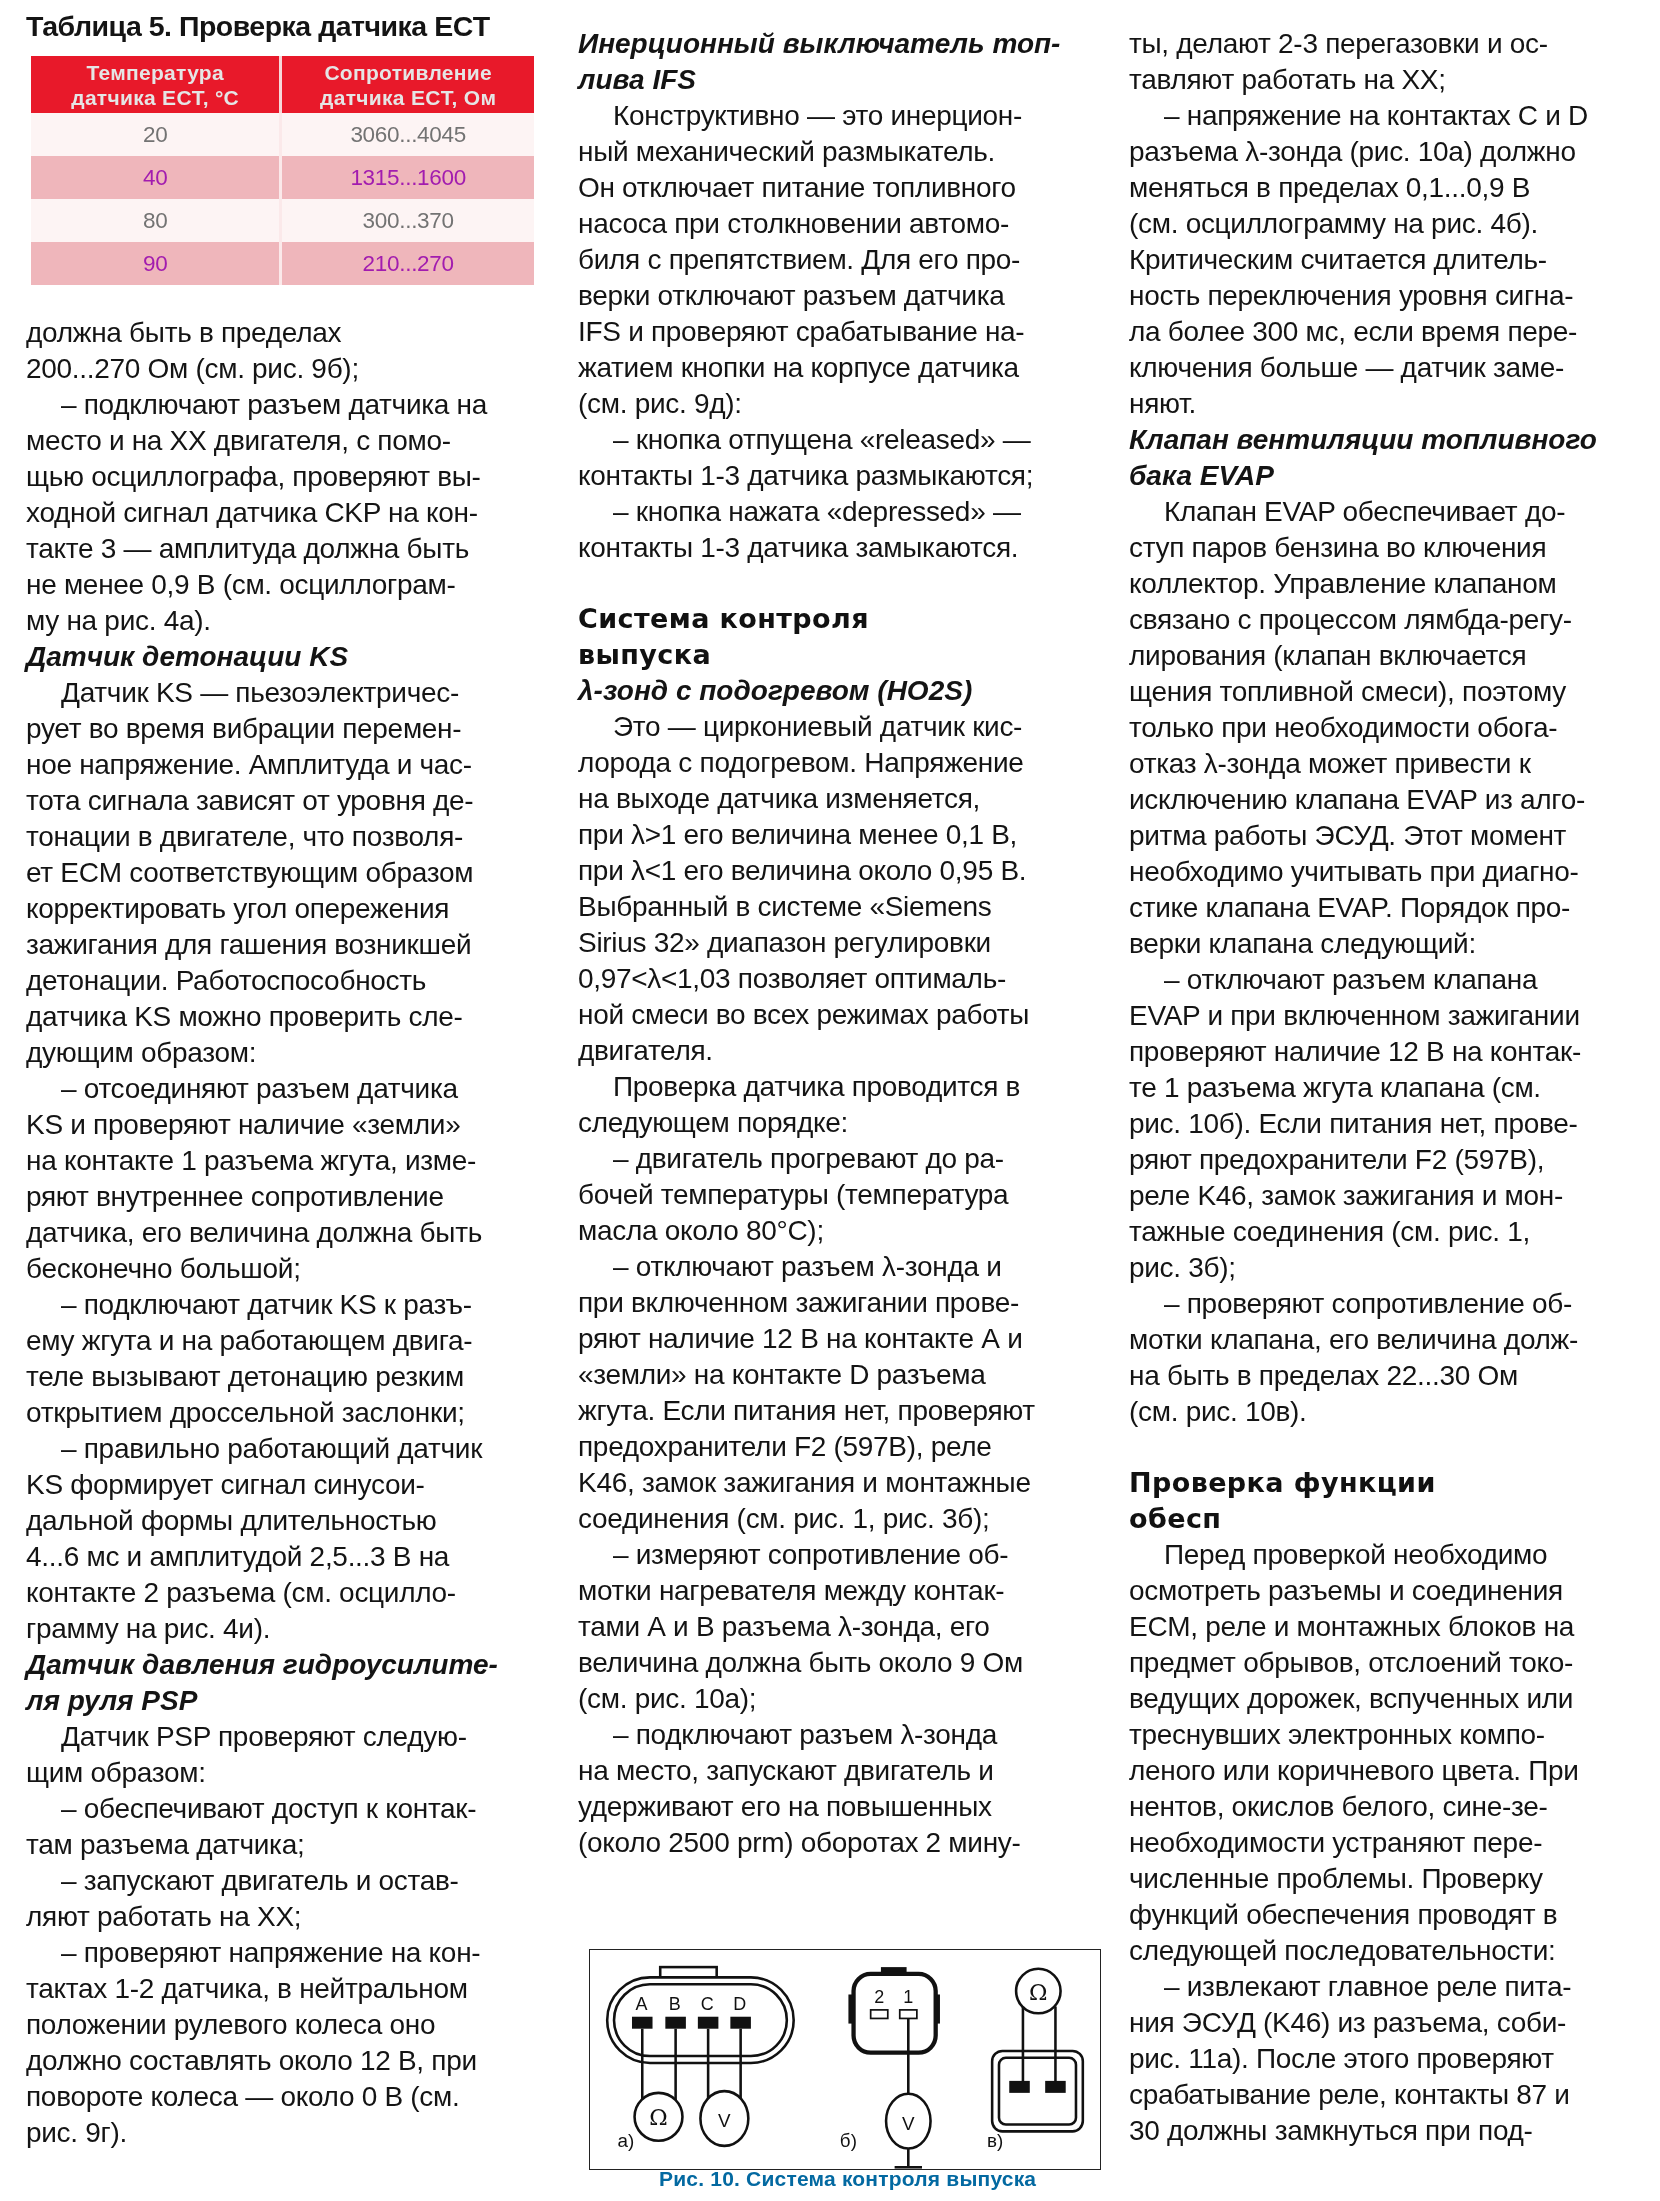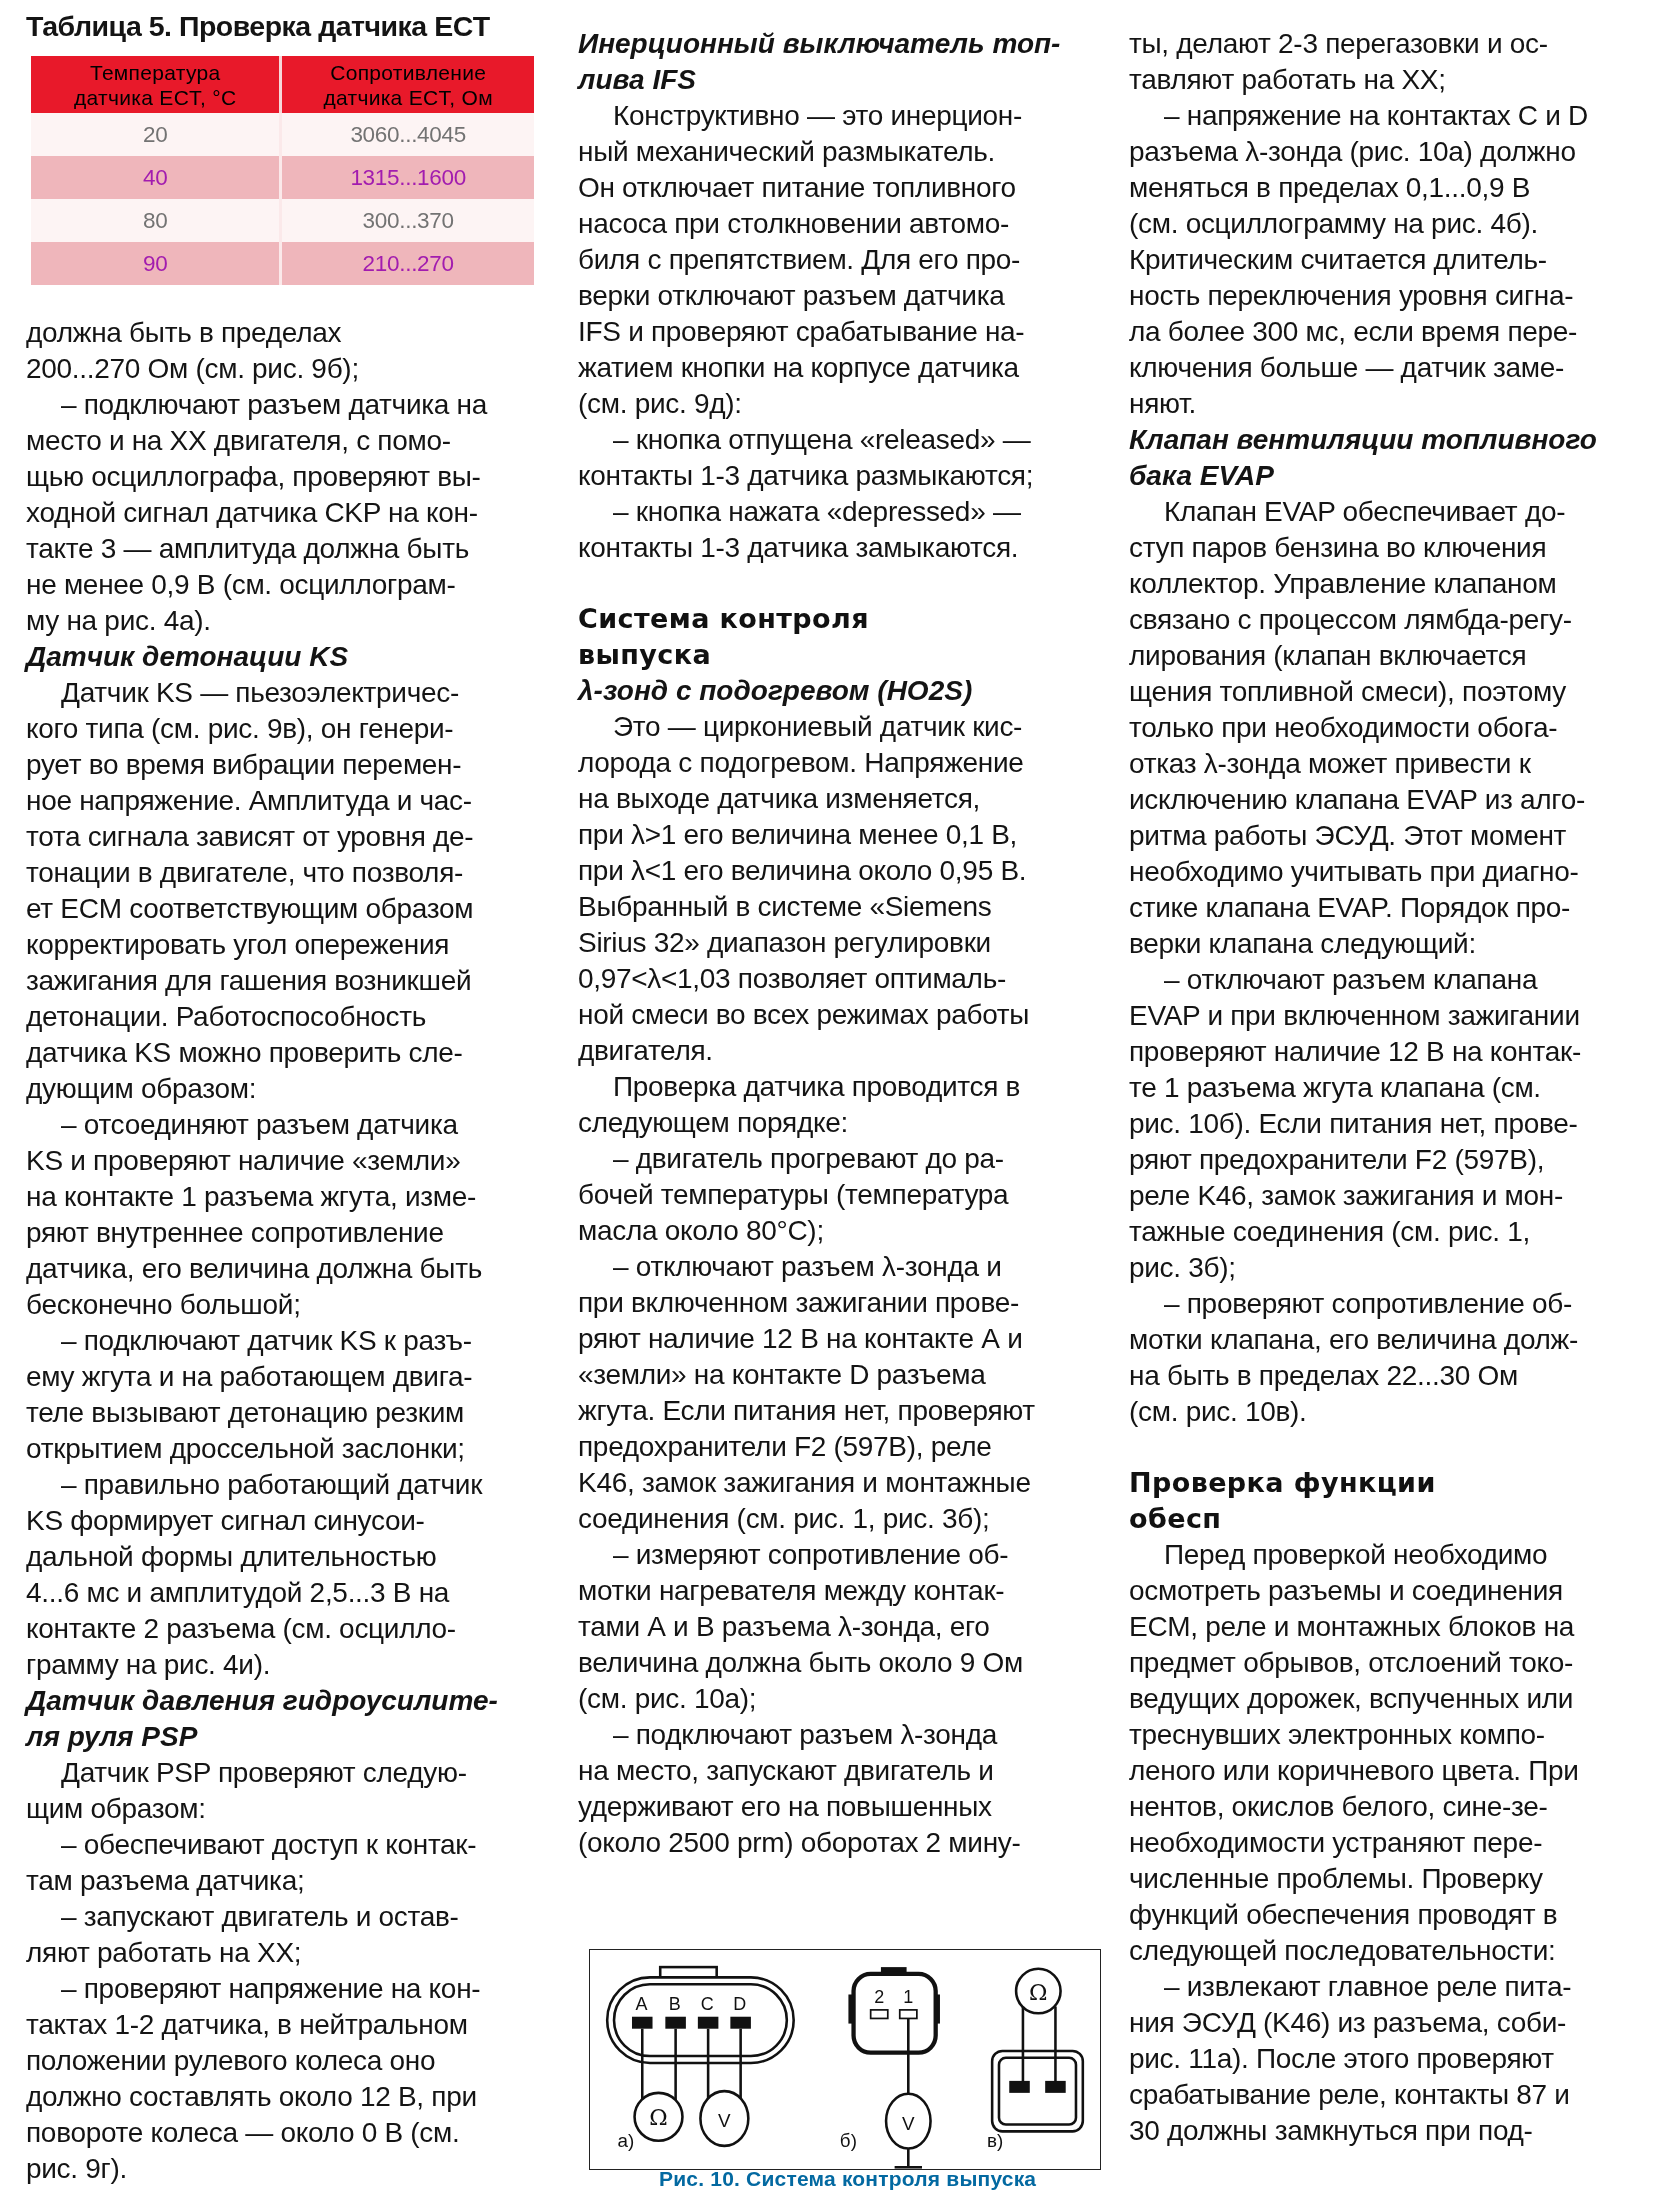--- a/index.html
+++ b/index.html
@@ -18,21 +18,21 @@
   .line { white-space: nowrap; display: block; height: 36px; }
   .ind { padding-left: 35px; }
   .sub { font-weight: bold; font-style: italic; letter-spacing: 0px; }
   .sect { font-family: "DejaVu Sans", sans-serif; font-weight: bold; font-size: 27px; letter-spacing: 0.4px; color: #111; }
   .spacer { display: block; }
 
   
   #table-title { font-weight: bold; font-size: 28.5px; line-height: 35px; letter-spacing: -0.5px; white-space: nowrap; position: absolute; left: 0; top: 8.6px; }
   #ect-table { position: absolute; left: 5.2px; top: 56px; width: 503px; border-collapse: collapse; }
   #ect-table th {
-    background: #e8192a; color: #000000; font-weight: normal; font-size: 21px; line-height: 25px;
+    background: #e8192a; color: #e5e5e5; font-weight: bold; font-size: 21px; line-height: 25px;
     padding: 3.5px 0 3.5px 0; letter-spacing: 0.3px;
   }
   #ect-table th:first-child { border-right: 3.5px solid #f6d8da; width: 248px; }
   #ect-table td { text-align: center; font-size: 22.5px; height: 43px; padding: 0; color: #737373; }
   #ect-table td:first-child { border-right: 3.5px solid #fbe9ea; }
   #ect-table tr.light td { background: #fdf4f4; }
   #ect-table tr.pink td { background: #efb6bb; color: #a21caf; }
 
   
   #fig-box {
@@ -90,21 +90,20 @@
       <span class="line">200...270 Ом (см. рис. 9б);</span>
       <span class="line ind">– подключают разъем датчика на</span>
       <span class="line">место и на ХХ двигателя, с помо-</span>
       <span class="line">щью осциллографа, проверяют вы-</span>
       <span class="line">ходной сигнал датчика CKP на кон-</span>
       <span class="line">такте 3 — амплитуда должна быть</span>
       <span class="line">не менее 0,9 В (см. осциллограм-</span>
       <span class="line">му на рис. 4а).</span>
       <span class="line sub">Датчик детонации KS</span>
       <span class="line ind">Датчик KS — пьезоэлектричес-</span>
-      <span class="line">кого типа (см. рис. 9в), он генери-</span>
       <span class="line">рует во время вибрации перемен-</span>
       <span class="line">ное напряжение. Амплитуда и час-</span>
       <span class="line">тота сигнала зависят от уровня де-</span>
       <span class="line">тонации в двигателе, что позволя-</span>
       <span class="line">ет ECM соответствующим образом</span>
       <span class="line">корректировать угол опережения</span>
       <span class="line">зажигания для гашения возникшей</span>
       <span class="line">детонации. Работоспособность</span>
       <span class="line">датчика KS можно проверить сле-</span>
       <span class="line">дующим образом:</span>

